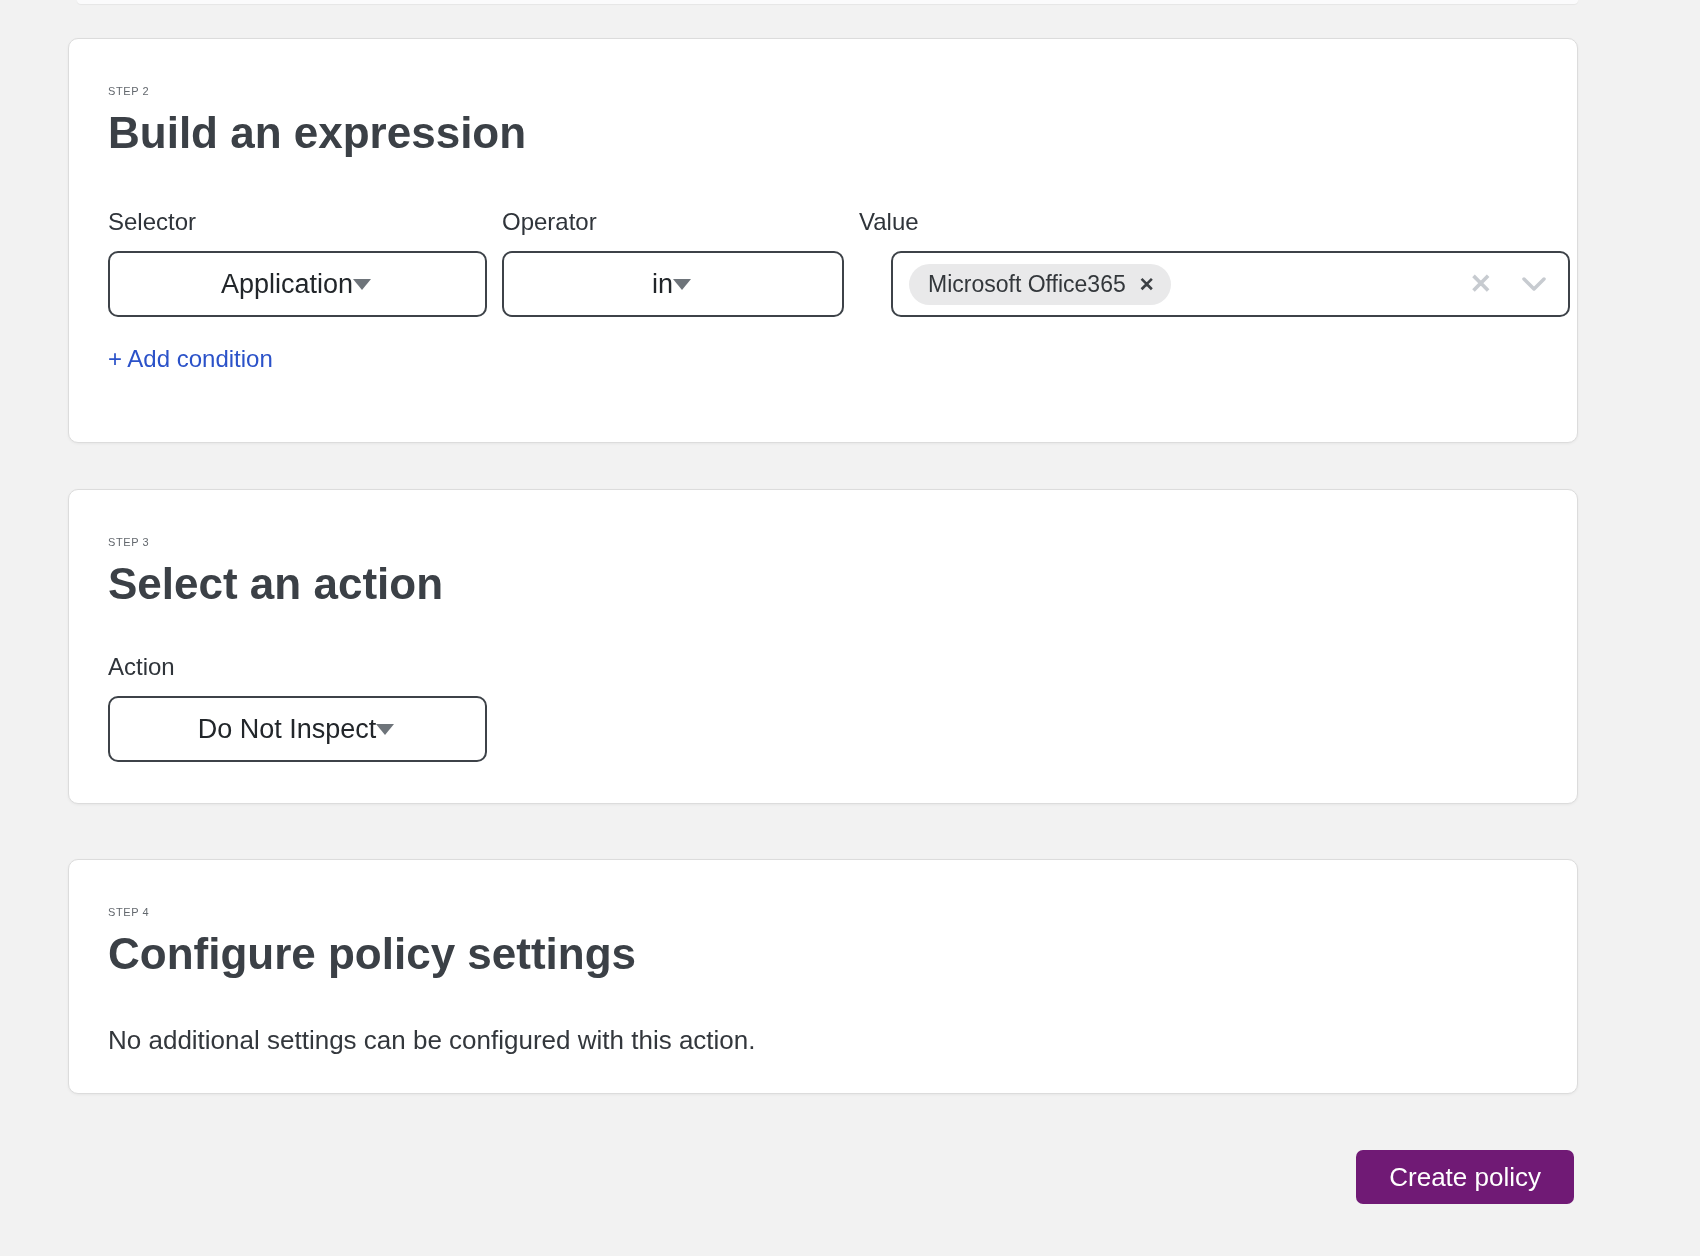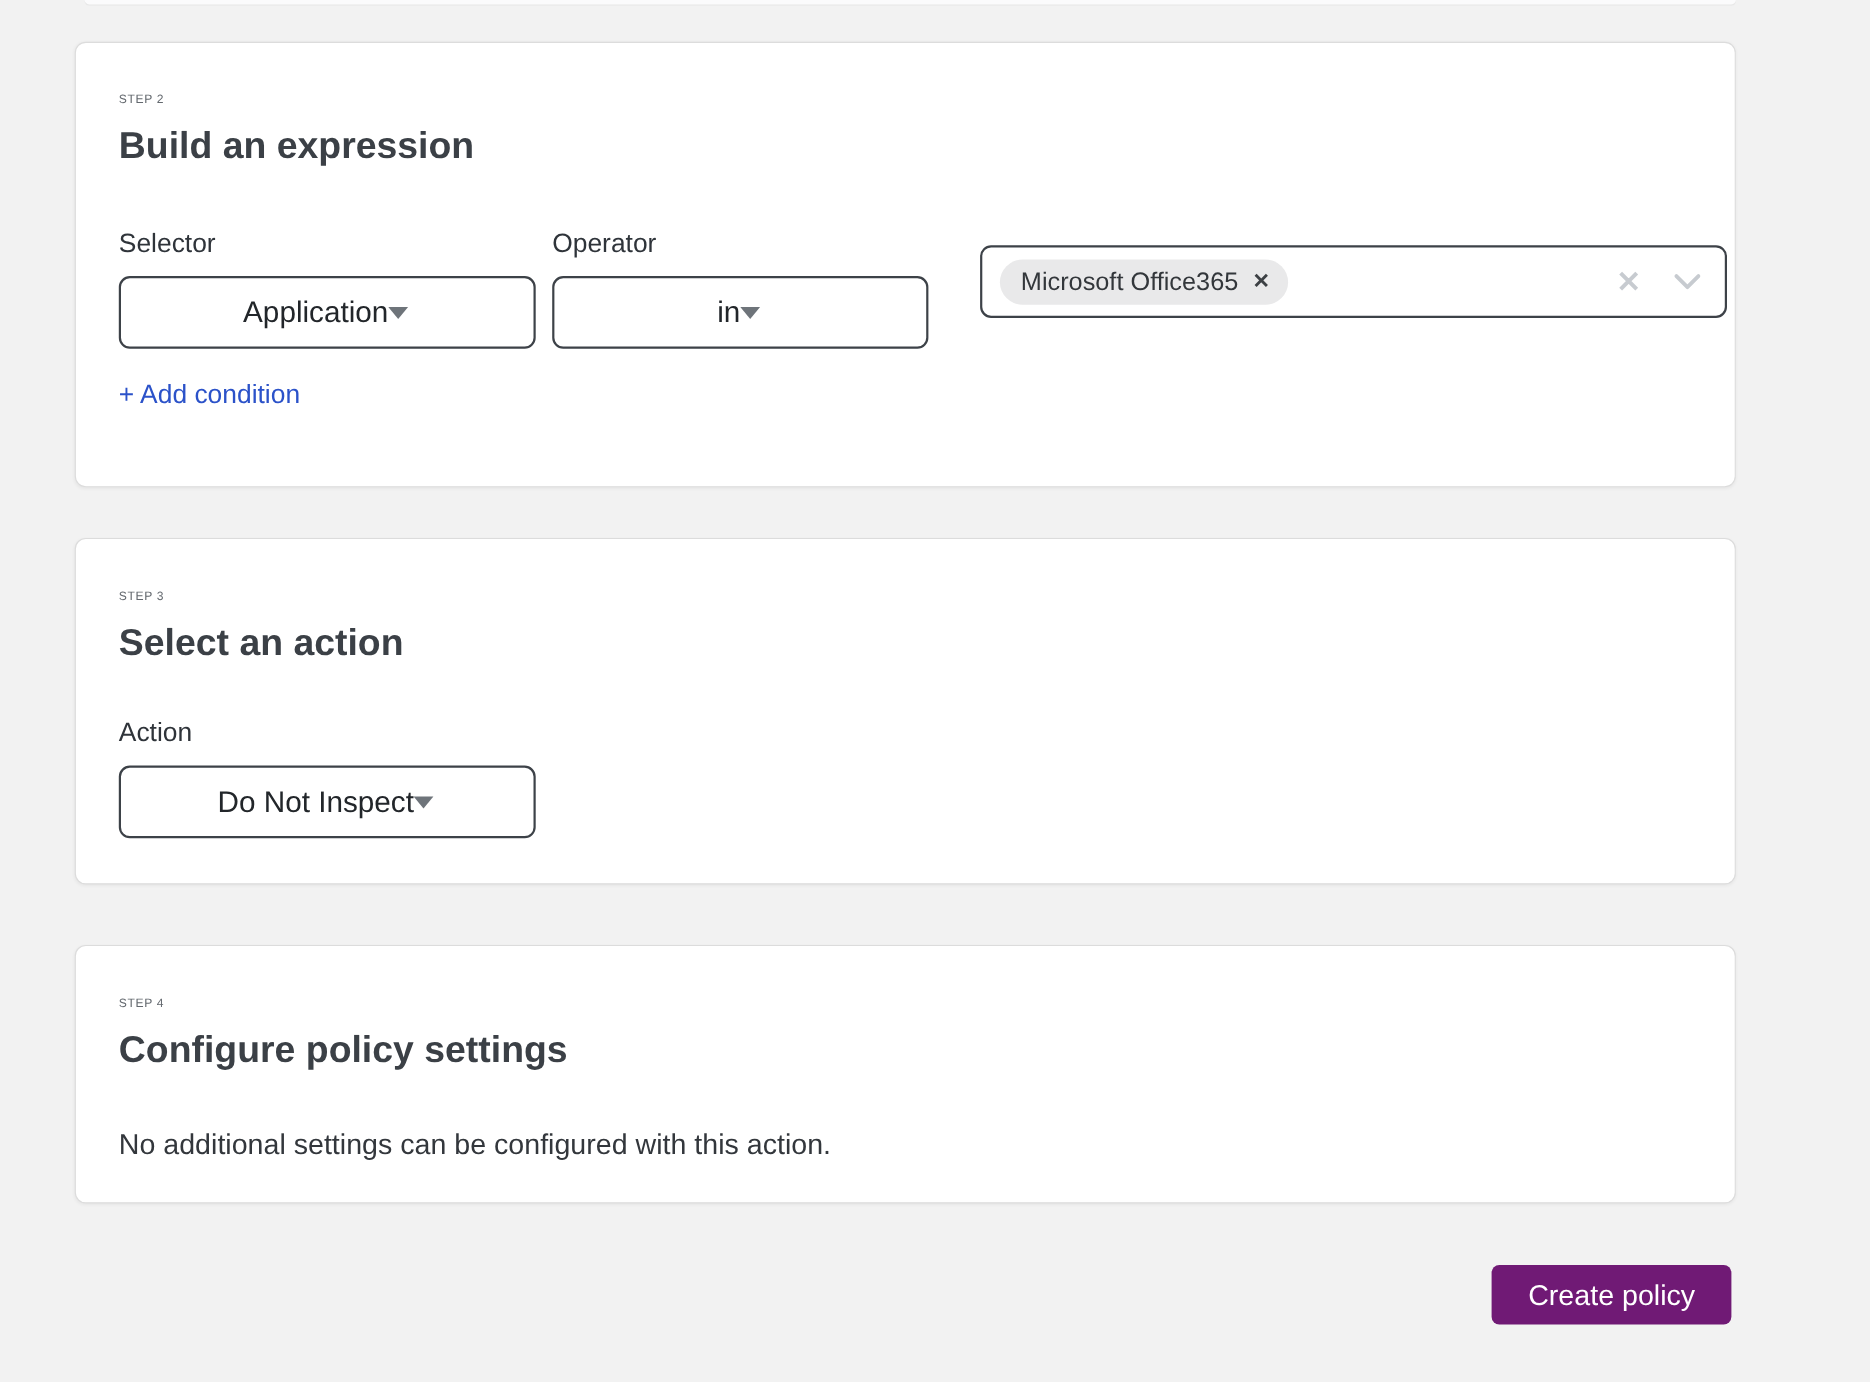--- a/index.html
+++ b/index.html
@@ -39,21 +39,21 @@
   .step-label {
     font-size: 11px;
     line-height: 17px;
     font-weight: 400;
     letter-spacing: 0.6px;
     color: #63686e;
     text-transform: uppercase;
   }
   .card-title {
     margin-top: 14px;
-    font-size: 34px;
+    font-size: 44px;
     line-height: 38px;
     font-weight: 700;
     color: #3b4046;
   }
 
   .fields-row { display: flex; gap: 15px; margin-top: 56px; }
   .fields-row.single { margin-top: 50px; }
 
   .field-label {
     display: block;
@@ -173,20 +173,21 @@
 
       <div class="field w-operator">
         <label class="field-label">Operator</label>
         <div class="select w-operator">
           <span class="select-value">in</span>
           <span class="caret"></span>
         </div>
       </div>
 
       <div class="field w-value">
+        <label class="field-label">Value</label>
         <div class="multiselect w-value">
           <span class="tag">
             <span>Microsoft Office365</span>
             <button class="tag-x">✕</button>
           </span>
           <span class="ms-icons">
             <button class="ms-clear">✕</button>
             <svg class="ms-chevron" width="24" height="15" viewBox="0 0 24 15">
               <polyline points="2,2 12,12 22,2" fill="none" stroke="#c7cbd0" stroke-width="3.5" stroke-linecap="round" stroke-linejoin="round"></polyline>
             </svg>

